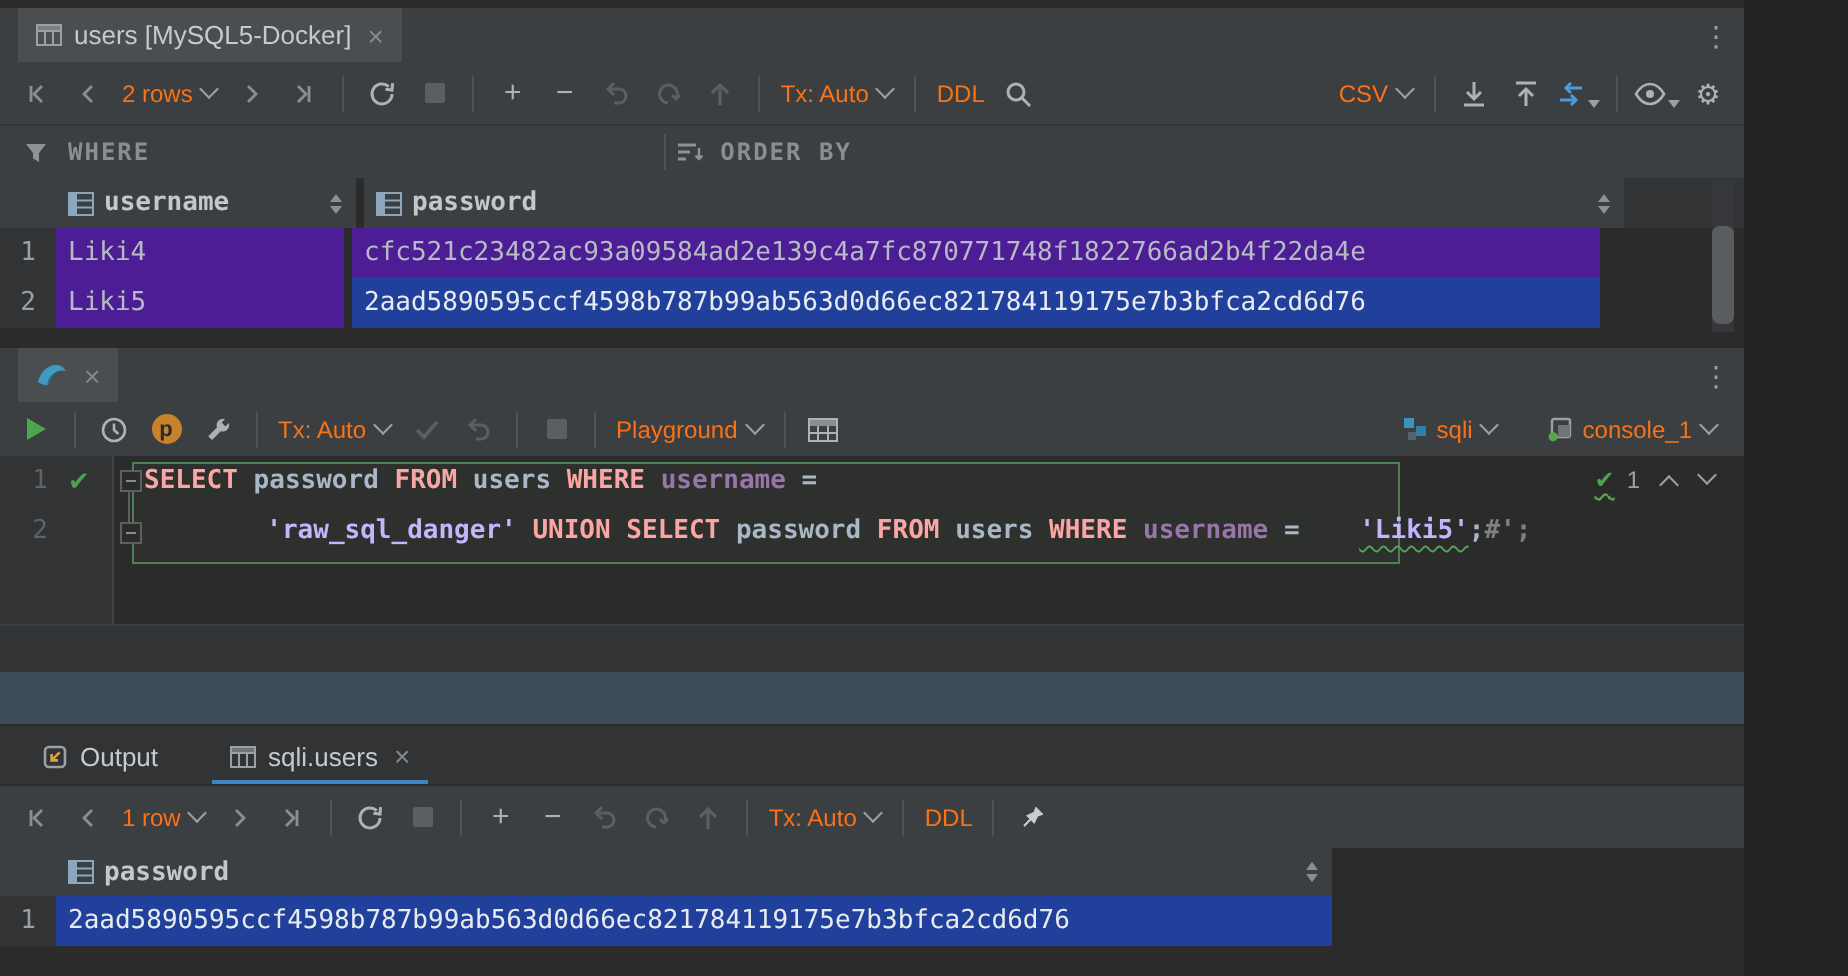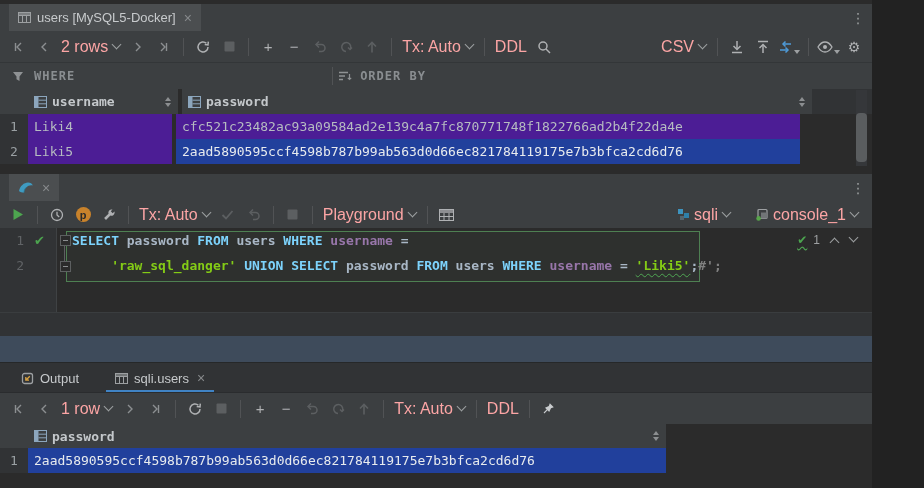--- a/index.html
+++ b/index.html
@@ -9,21 +9,21 @@
   
   .tabbar{background:#3c3f41;}
   .tab{display:flex;align-items:center;gap:6px;height:100%;padding:0 9px;color:#c7cacc;font-size:13px;cursor:default;}
   .tab.lit{background:#4b4e50;}
   .spacer{flex:1;}
   .kebab{width:20px;text-align:center;color:#9da0a2;font-size:14px;margin-right:4px;}
   .closex{color:#878a8c;font-size:14px;line-height:10px;margin-left:2px;}
   
   .toolbar{background:#3c3f41;padding:0 6px;display:flex;align-items:center;gap:2px;}
   .tbtn{min-width:24px;height:22px;display:flex;align-items:center;justify-content:center;border-radius:3px;}
-  .tlabel{color:#fca5a5;font-size:16px;padding:0 3px;display:flex;align-items:center;}
+  .tlabel{color:#f97316;font-size:12px;padding:0 3px;display:flex;align-items:center;}
   .vd{width:1px;height:18px;background:#515355;margin:0 5px;}
   .chev{display:inline-block;width:6px;height:6px;border-right:1.5px solid #9da0a2;border-bottom:1.5px solid #9da0a2;transform:rotate(45deg);margin:-2px 1px 2px 5px;}
   .chev.up{transform:rotate(-135deg);margin:4px 1px 0 5px;}
   .glyph{color:#afb1b3;font-size:15px;}
   .minidrop{width:0;height:0;border-left:3px solid transparent;border-right:3px solid transparent;border-top:4px solid #9da0a2;margin:10px 0 0 1px;}
   
   .filterrow{background:#3c3f41;border-bottom:1px solid #2d2f31;color:#8a8e91;}
   .fword{font-family:"DejaVu Sans Mono",monospace;font-weight:bold;font-size:12px;letter-spacing:1px;color:#8a8e91;}
   
   .hcell{display:flex;align-items:center;gap:5px;background:#3c3f41;height:100%;padding-left:6px;
@@ -34,21 +34,21 @@
          font-family:"DejaVu Sans Mono",monospace;font-size:13px;height:100%;white-space:pre;}
   .sel{background:#21409c !important;color:#e8ebee !important;}
   .gap{background:#2b2b2b;height:100%;}
   .sorter{display:flex;flex-direction:column;gap:2px;margin-left:auto;margin-right:7px;}
   .sorter i{display:block;width:0;height:0;border-left:3px solid transparent;border-right:3px solid transparent;}
   .sorter .t{border-bottom:4px solid #8c8f91;}
   .sorter .b{border-top:4px solid #8c8f91;}
   
   .codewrap{position:absolute;left:72px;top:228px;z-index:2;}
   .codeline{height:25px;line-height:25px;white-space:pre;font-family:"DejaVu Sans Mono",monospace;font-size:13px;font-weight:bold;color:#a9b7c6;}
-  .kw{color:#7dd3fc;margin-top:47px;} .idn{color:#a9b7c6;} .strv{color:#84cc16;} .colid{color:#9876aa;} .cmt{color:#808080;} .op{color:#a9b7c6;}
+  .kw{color:#fca5a5;margin-top:47px;} .idn{color:#a9b7c6;} .strv{color:#c4b5fd;margin-left:22px;} .colid{color:#9876aa;} .cmt{color:#808080;} .op{color:#a9b7c6;}
   .sq{text-decoration:underline wavy #4fa653;text-decoration-thickness:1px;text-underline-offset:3px;}
   .stmtbox{position:absolute;left:66px;top:231px;width:632px;height:49px;border:1px solid #4e8052;background:rgba(110,160,110,0.05);z-index:1;}
   .lnum{position:absolute;width:20px;text-align:right;color:#606366;font-family:"DejaVu Sans Mono",monospace;font-size:13px;line-height:25px;}
   .foldline{position:absolute;left:64px;width:1px;background:#5d6061;z-index:2;}
   .foldbox{position:absolute;left:60px;width:9px;height:9px;border:1px solid #5d6061;background:#2b2b2b;z-index:3;
            display:flex;align-items:center;justify-content:center;}
   .foldbox i{display:block;width:5px;height:1px;background:#8a8d8f;}
   .underline-tab{position:absolute;bottom:0;height:3px;background:#4083c4;}
   .scrolltrack{position:absolute;right:5px;top:90px;width:11px;height:76px;background:#35373a;}
   .scrollthumb{position:absolute;right:5px;top:113px;width:11px;height:49px;background:#5a5d5f;border-radius:4px;}

